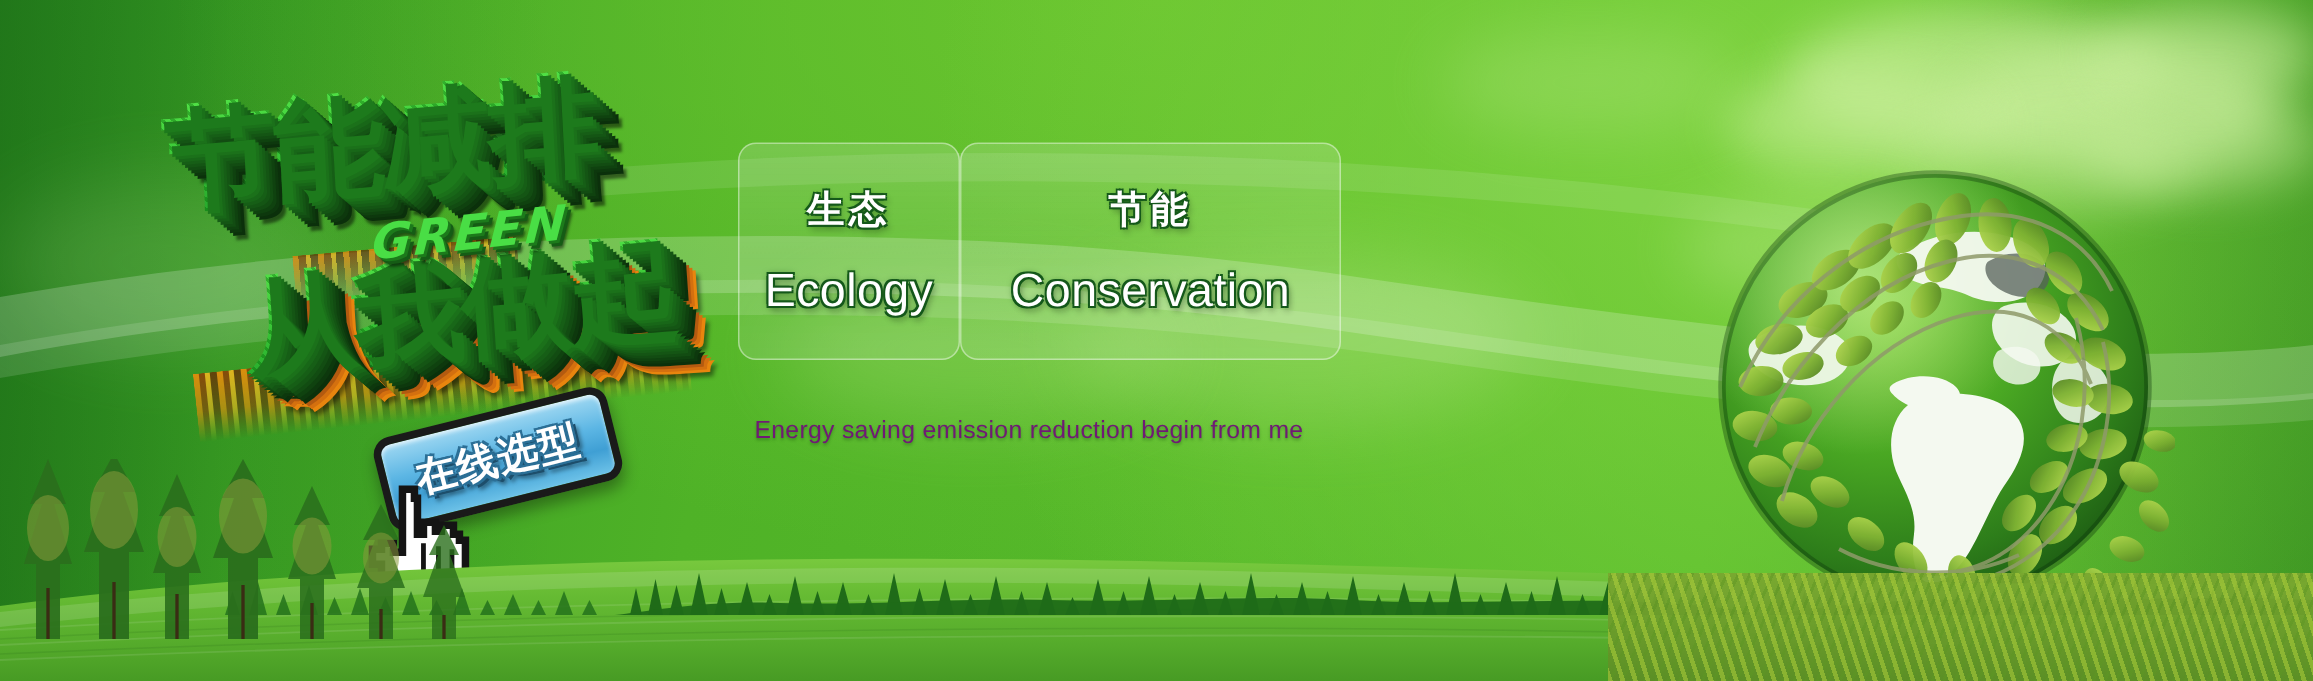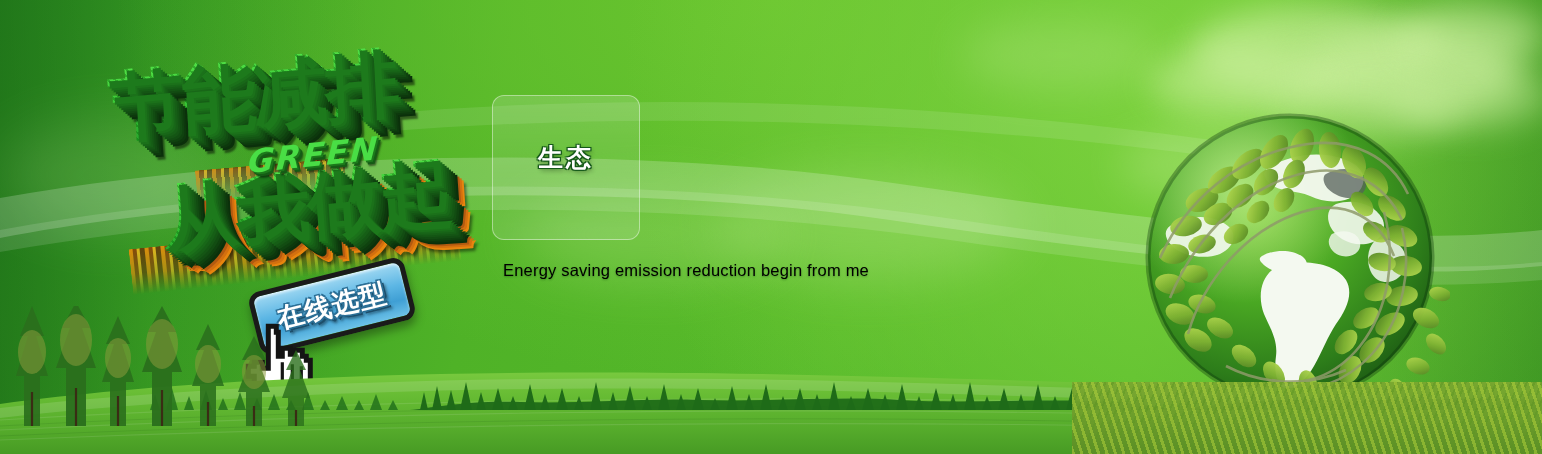--- a/index.html
+++ b/index.html
@@ -207,23 +207,23 @@
     font-size:31px;font-weight:normal;color:#ffffff;
     letter-spacing:.3px;
     text-shadow:
       -1.3px -1.3px 0 #14581a, 1.3px -1.3px 0 #14581a,
       -1.3px 1.3px 0 #14581a, 1.3px 1.3px 0 #14581a,
       0 0 4px rgba(10,60,10,.55), 2px 3px 4px rgba(0,0,0,.3);
     white-space:nowrap;
   }
 
   .tagline{
-    position:absolute;left:503px;top:261px;
+    position:absolute;left:503px;top:278px;
     font-family:"Liberation Sans","DejaVu Sans",sans-serif;
-    font-size:16.5px;color:#000000;letter-spacing:.2px;
+    font-size:16.5px;color:#701a75;letter-spacing:.2px;
     text-shadow:0 1px 2px rgba(20,70,15,.4);
     white-space:nowrap;
   }
 
   
   .globe-wrap{position:absolute;left:1140px;top:108px;width:310px;height:320px;}
   .globe-wrap svg{display:block;}
 </style>
 </head>
 <body>
@@ -275,20 +275,25 @@
       <svg width="76" height="82" viewBox="0 0 76 82">
         <path d="M26,4 L34,4 L34,10 L36,10 L36,34 L40,34 L40,26 L48,26 L48,32 L52,32 L52,28 L60,28 L60,34 L64,34 L64,38 L68,38 L68,60 L64,60 L64,68 L58,68 L58,76 L26,76 L26,70 L18,70 L18,62 L12,62 L12,54 L6,54 L6,44 L12,44 L12,40 L20,40 L20,46 L26,46 L26,10 L26,4 Z" fill="#ffffff" stroke="#141414" stroke-width="5" stroke-linejoin="miter"></path>
         <path d="M40,40 L40,58 M50,42 L50,58 M59,44 L59,58" stroke="#141414" stroke-width="3.2" fill="none"></path>
       </svg>
     </div>
   </div>
 
   <div class="cards">
     <div class="card c-eco">
       <div class="card-cn">生态</div>
+      <div class="card-en">Ecology</div>
+    </div>
+    <div class="card c-con">
+      <div class="card-cn">节能</div>
+      <div class="card-en">Conservation</div>
     </div>
   </div>
 
   <div class="tagline">Energy saving emission reduction begin from me</div>
 
   <div class="globe-wrap">
     <svg width="310" height="320" viewBox="0 0 310 320">
       <defs>
         <radialGradient id="gsph" cx="38%" cy="32%" r="74%">
           <stop offset="0%" stop-color="#7ecb37"></stop>

